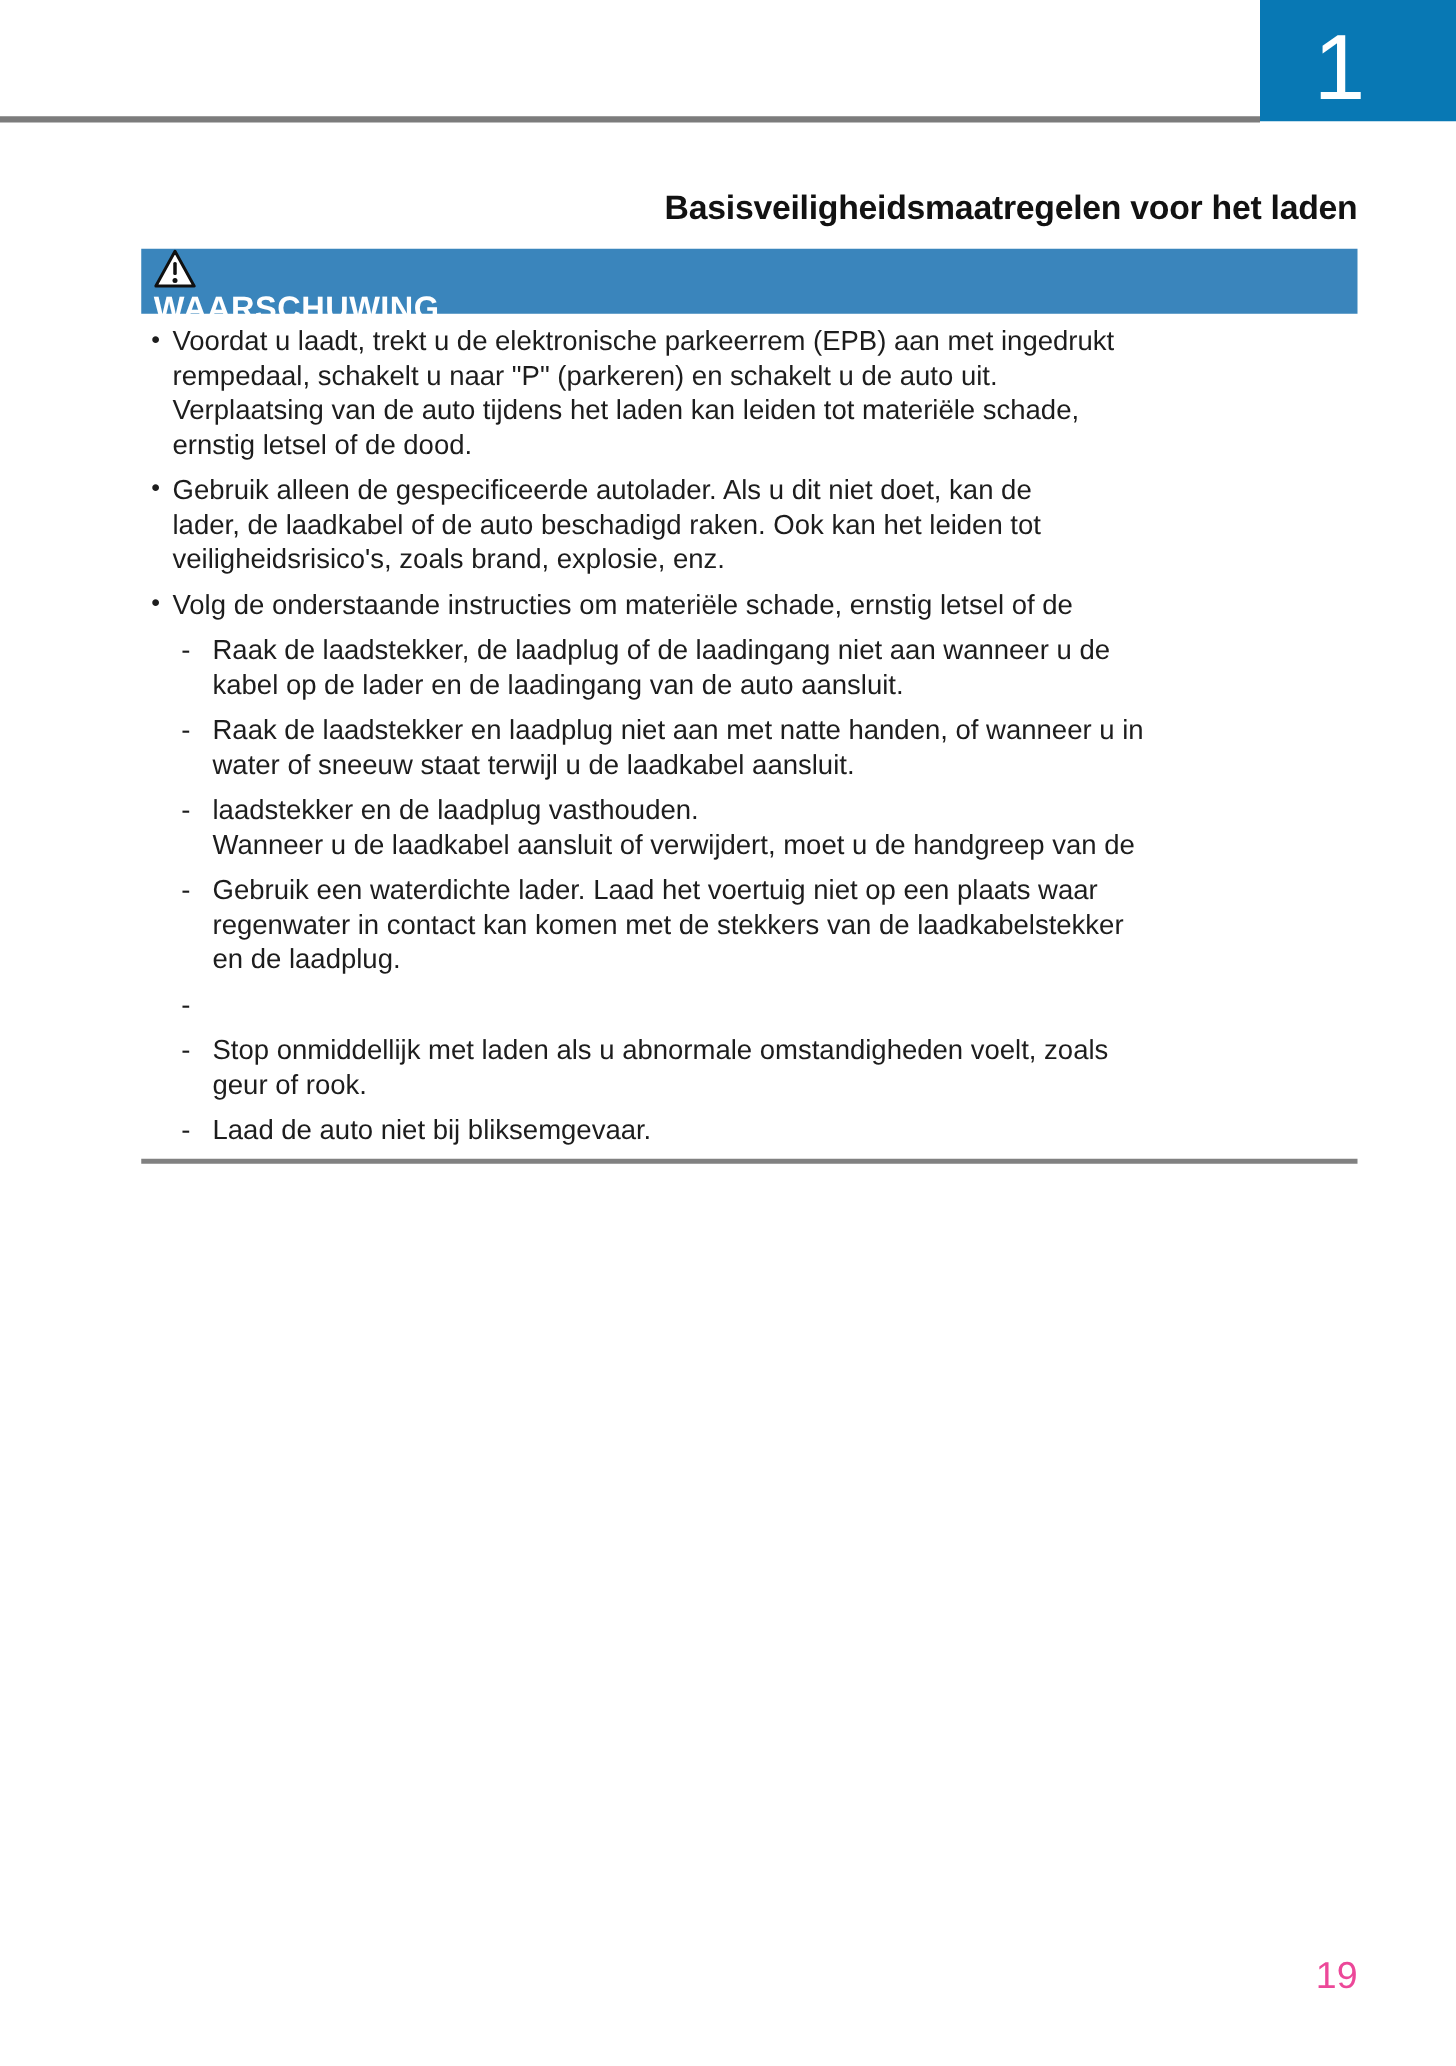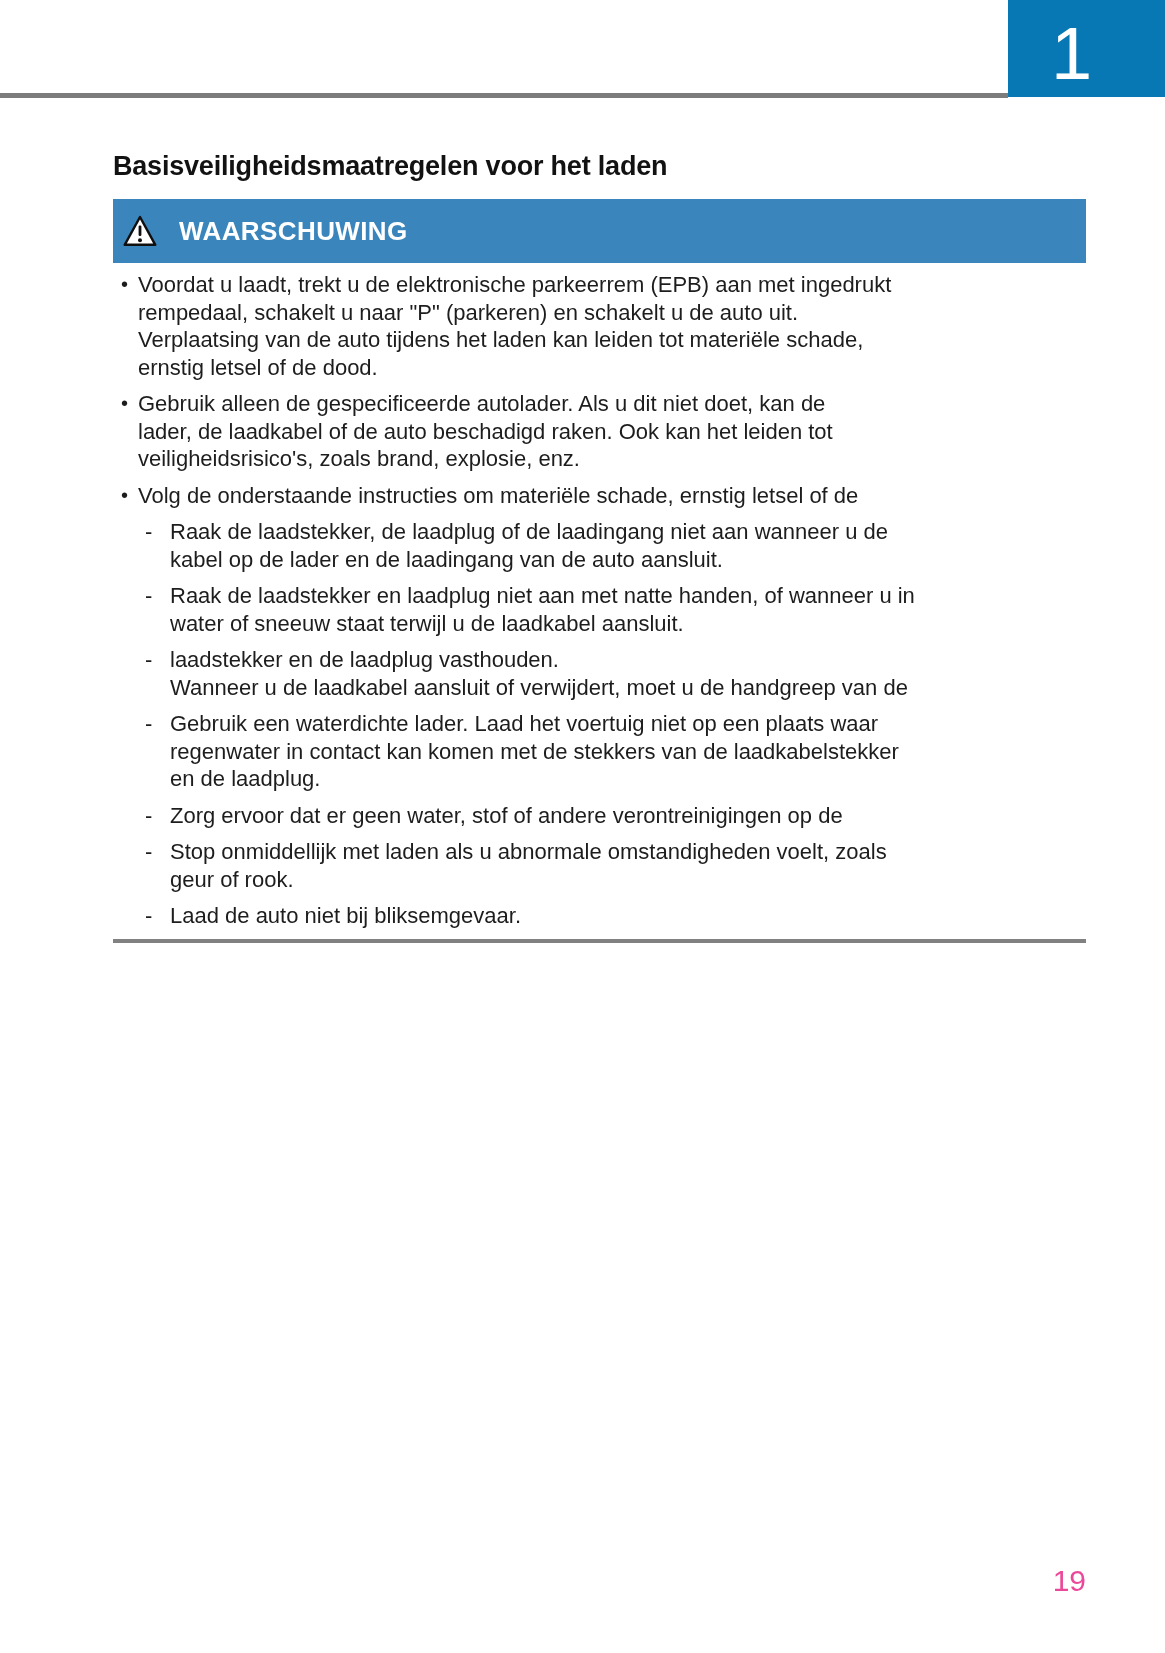--- a/index.html
+++ b/index.html
@@ -8,24 +8,24 @@
     font-family:"Liberation Sans", sans-serif;color:#1d1d1d;overflow:hidden;
   }
   .chapter-tab{
     position:absolute;top:0;right:0;width:157px;height:97px;
     display:flex;align-items:center;justify-content:center;
     box-sizing:border-box;padding:10px 30px 0 0;
     color:#ffffff;font-size:74px;font-weight:400;line-height:1;
   }
   .header-rule{position:absolute;top:93px;left:0;width:1008px;height:5px;background:#7c7c7c;}
   .content{position:absolute;left:113px;top:150px;width:973px;}
-  .page-title{margin:0;font-size:27px;line-height:32px;font-weight:700;color:#121212;letter-spacing:-0.2px;}
+  .page-title{margin:0;font-size:27px;line-height:32px;font-weight:700;color:#121212;letter-spacing:-0.2px;text-align:right;}
   .banner{
-    margin-top:17px;height:64px;display:flex;align-items:center;
-    box-sizing:border-box;padding-left:10px;background:#3a85bc;
+    margin-top:17px;height:52px;display:flex;align-items:flex-start;
+    box-sizing:border-box;padding-left:10px;background:#3a85bc;flex-direction:column;
   }
   .tri{display:flex;margin-right:22px;flex:none;}
   .banner-label{color:#ffffff;font-size:26px;font-weight:700;letter-spacing:0.4px;}
   .warn-list{margin-top:8px;font-size:22px;line-height:27.5px;color:#1d1d1d;}
   .item{display:flex;margin-bottom:9px;}
   .item.lvl1{padding-left:8px;}
   .item.lvl1 .marker{width:17px;flex:none;font-size:20px;}
   .item.lvl2{padding-left:32px;}
   .item.lvl2 .marker{width:25px;flex:none;}
   .lines{min-width:0;}
@@ -108,21 +108,20 @@
           <span class="marker">-</span>
           <div class="lines">
             <div class="line">Gebruik een waterdichte lader. Laad het voertuig niet op een plaats waar</div>
             <div class="line">regenwater in contact kan komen met de stekkers van de laadkabelstekker</div>
             <div class="line">en de laadplug.</div>
           </div>
         </div>
         <div class="item lvl2">
           <span class="marker">-</span>
           <div class="lines">
-            <div class="line">Zorg ervoor dat er geen water, stof of andere verontreinigingen op de</div>
           </div>
         </div>
         <div class="item lvl2">
           <span class="marker">-</span>
           <div class="lines">
             <div class="line">Stop onmiddellijk met laden als u abnormale omstandigheden voelt, zoals</div>
             <div class="line">geur of rook.</div>
           </div>
         </div>
         <div class="item lvl2">

